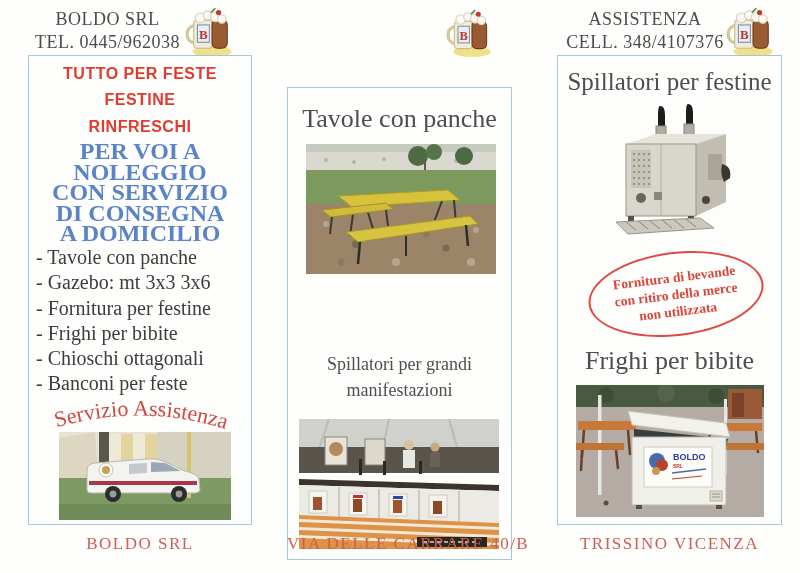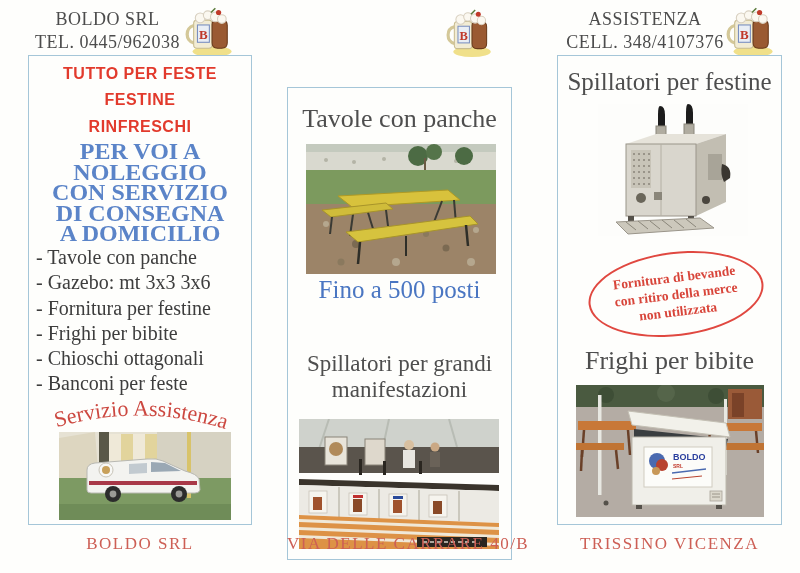--- a/index.html
+++ b/index.html
@@ -13,21 +13,21 @@
   }
   .abs { position: absolute; }
   .header-text { color: #4c4c4c; text-align: center; line-height: 1.25; letter-spacing: 0.5px; }
   .header-text .l1 { font-size: 18px; }
   .header-text .l2 { font-size: 18px; }
   .panel { position: absolute; border: 1px solid #a5c6d8; background: #fefefc; }
   .red-title { color: #e23a2c; font-family: "Liberation Sans", sans-serif; font-weight: bold; font-size: 16px; line-height: 25px; text-align: center; letter-spacing: 0.5px; }
   .blue-sub { color: #5b84c8; font-weight: bold; font-size: 24px; line-height: 20.5px; text-align: center; }
   .item-list { color: #3d3d3d; font-size: 20px; line-height: 25.3px; text-align: left; }
   .gray-heading { color: #4e4e4e; font-size: 26px; text-align: center; white-space: nowrap; }
-  .gray-heading.two-line { line-height: 26px; font-size: 23px; }
+  .gray-heading.two-line { line-height: 26px; font-size: 18px; }
   .blue-caption { color: #4a76c2; font-size: 25px; text-align: center; white-space: nowrap; }
   .panel-caption { color: #cd5f55; font-size: 17px; letter-spacing: 1.5px; text-align: center; white-space: nowrap; }
   .photo { position: absolute; display: block; }
   .oval-wrap { position: absolute; transform: rotate(-7deg); }
   .oval-border { position: absolute; left: 0; top: 0; width: 100%; height: 100%; border: 2.5px solid #e04840; border-radius: 50%; }
   .oval-text { position: relative; width: 100%; height: 100%; display: flex; flex-direction: column; justify-content: center; align-items: center; color: #d8453a; font-weight: bold; font-size: 13.5px; line-height: 17px; text-align: center; }
 </style>
 </head>
 <body>
 
@@ -177,21 +177,20 @@
       <polygon points="16,66 80,59 87,65 25,73" fill="#d0bc3a" stroke="#a8942a" stroke-width="1"></polygon>
       <line x1="26" y1="73" x2="24" y2="90" stroke="#3a3a34" stroke-width="2"></line>
       <line x1="80" y1="66" x2="82" y2="82" stroke="#3a3a34" stroke-width="2"></line>
 
       <polygon points="40,88 164,72 172,80 52,98" fill="#d6c33e" stroke="#a8942a" stroke-width="1"></polygon>
       <line x1="54" y1="98" x2="52" y2="120" stroke="#2e2e28" stroke-width="2.5"></line>
       <line x1="160" y1="81" x2="162" y2="102" stroke="#2e2e28" stroke-width="2.5"></line>
       <line x1="100" y1="92" x2="100" y2="112" stroke="#2e2e28" stroke-width="2"></line>
     </svg>
 
-    <div class="abs blue-caption" style="left:0; top:188px; width:100%;">Fino a 500 posti</div>
 
     <div class="abs gray-heading two-line" style="left:0; top:263px; width:100%;">
       <div>Spillatori per grandi</div>
       <div>manifestazioni</div>
     </div>
 
     <svg class="photo" style="left:11px; top:331px;" width="200" height="130" viewBox="0 0 200 130">
       <rect x="0" y="0" width="200" height="30" fill="#cfd2cc"></rect>
       <line x1="30" y1="0" x2="20" y2="30" stroke="#b8bcb4" stroke-width="2"></line>
       <line x1="90" y1="0" x2="84" y2="28" stroke="#b8bcb4" stroke-width="2"></line>

